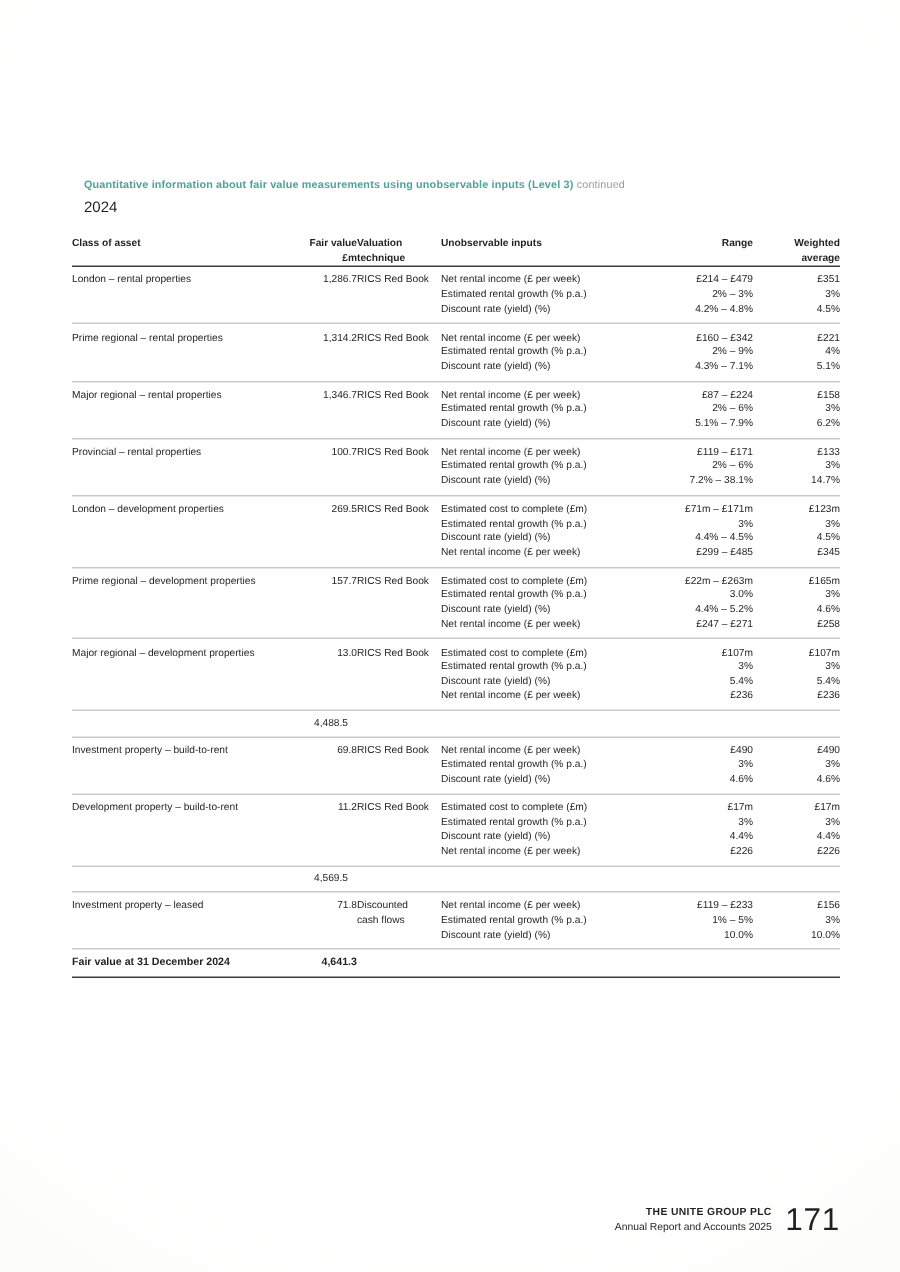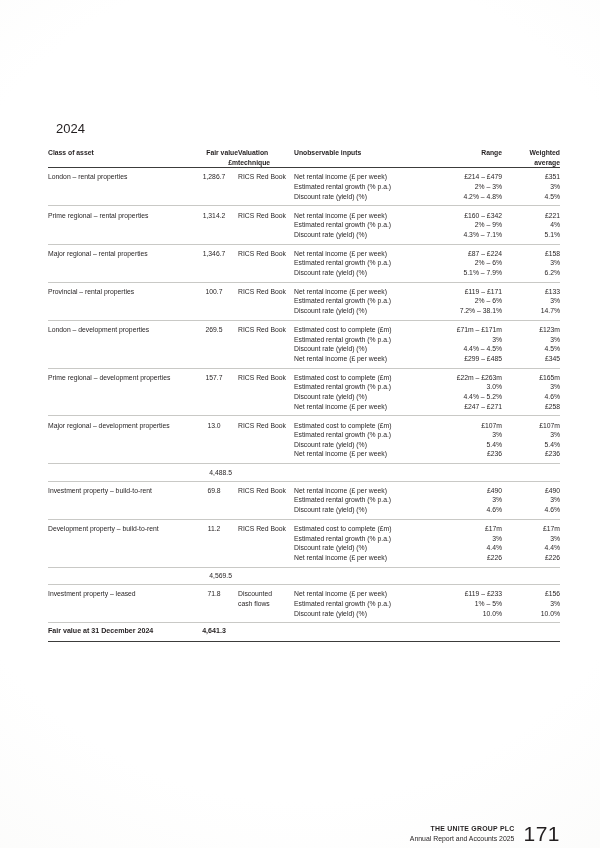--- a/index.html
+++ b/index.html
@@ -35,21 +35,21 @@
     color: #4fa19c;
     letter-spacing: 0.12px;
     line-height: 10px;
     margin: 0 0 0 8px;
   }
   .sec-heading .cont {
     color: #9a9a98;
     font-weight: normal;
   }
   .year-label {
-    font-size: 13px;
+    font-size: 10px;
     color: #231f20;
     margin: 6px 0 0 8px;
     line-height: 10px;
   }
 
   
   table.fvtable {
     border-collapse: collapse;
     width: 512px;
     margin-top: 14px;
@@ -84,21 +84,21 @@
   th.ta-r { text-align: right; padding-right: 6px; }
   th.ta-l2 { text-align: left; padding-left: 5px; }
 
   
   tbody tr.datarow > td {
     border-bottom: 0.65px solid #c9c9c6;
     padding-top: 4.2px;
     padding-bottom: 4.2px;
   }
   td.cl  { text-align: left;  padding-left: 8px; margin-left: 36px; }
-  td.fv  { text-align: center; padding-right: 6px; }
+  td.fv  { text-align: right; padding-right: 6px; }
   td.tc  { text-align: left;  padding-left: 5px; }
   td.ui  { text-align: left;  padding-left: 5px; }
   td.rg  { text-align: right; padding-right: 6px; }
   td.wa  { text-align: right; padding-right: 6px; }
 
   .lines div { white-space: nowrap; }
 
   
   tr.subtotal > td {
     border-bottom: 0.65px solid #c9c9c6;
@@ -114,21 +114,21 @@
     padding-top: 4px;
     padding-bottom: 4px;
     font-weight: bold;
     font-size: 7.1px;
   }
 
   
   .footer {
     position: absolute;
     right: 40px;
-    bottom: 4px;
+    bottom: 24px;
     display: flex;
     align-items: flex-start;
     gap: 9px;
   }
   .footer-text {
     text-align: right;
     padding-top: 1px;
   }
   .footer-company {
     font-size: 6.9px;
@@ -149,20 +149,21 @@
     letter-spacing: 0.5px;
     font-weight: normal;
   }
 </style>
 </head>
 <body>
 
 <div class="page">
   <div class="content">
 
+    <div class="sec-heading"><span>Quantitative information about fair value measurements using unobservable inputs (Level 3)</span><span class="cont"> continued</span></div>
 
     <div class="year-label">2024</div>
 
     <table class="fvtable">
       <colgroup>
         <col class="c-class">
           <col class="c-fv">
           <col class="c-tech">
         <col class="c-inputs">
           <col class="c-range">

